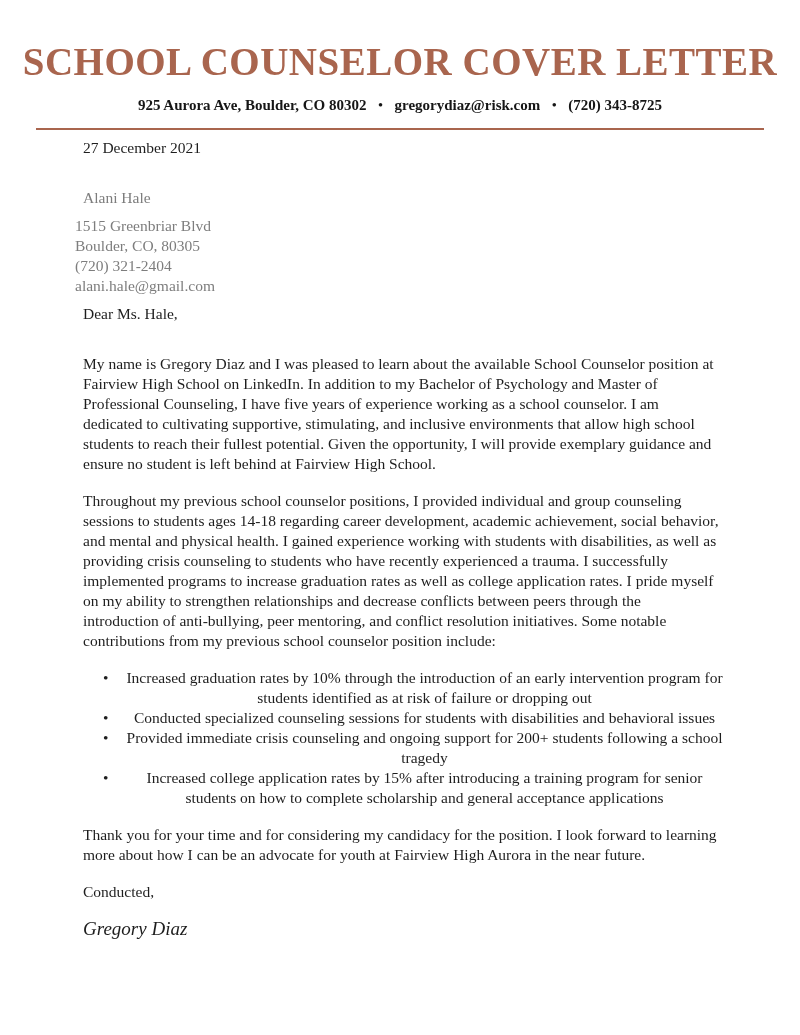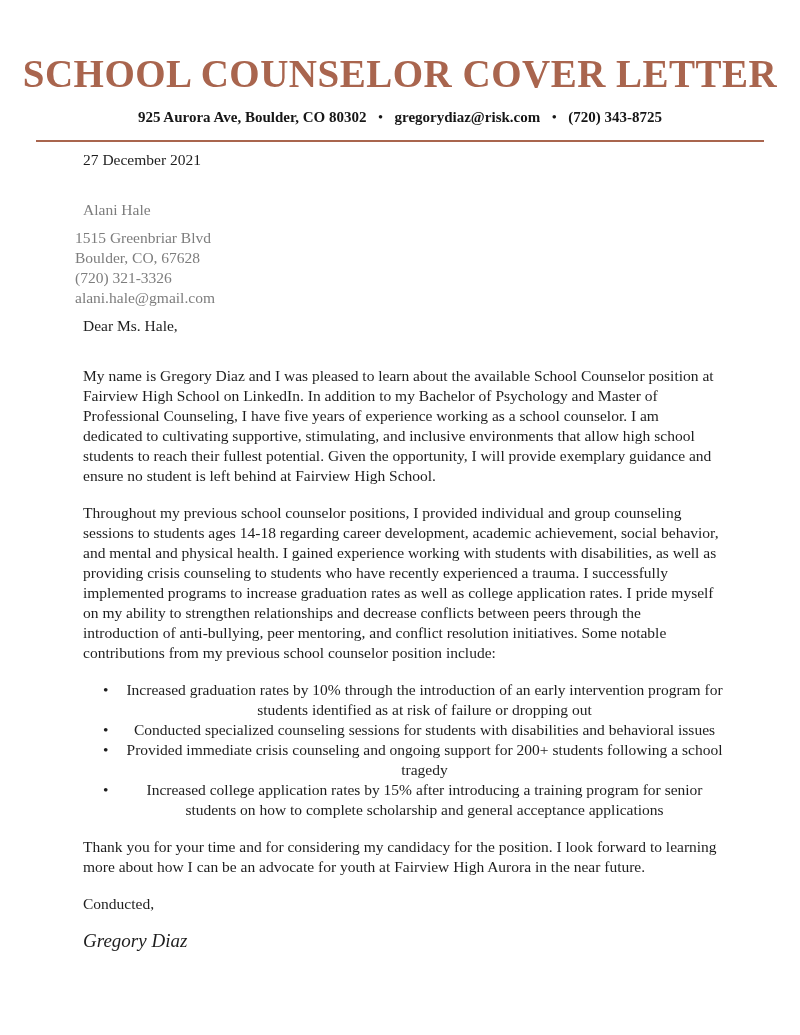--- a/index.html
+++ b/index.html
@@ -10,21 +10,21 @@
   *{box-sizing:border-box;}
   html,body{margin:0;padding:0;background:#ffffff;}
   .page{
     width:800px;
     height:1035px;
     background:#ffffff;
     font-family:"Liberation Serif","DejaVu Serif",serif;
     color:var(--ink);
     overflow:hidden;
   }
-  .letterhead{text-align:center;padding-top:52px;}
+  .letterhead{text-align:center;padding-top:40px;}
   .title{
     margin:0;
     font-size:39px;
     line-height:44px;
     font-weight:700;
     letter-spacing:0.5px;
     color:var(--accent);
   }
   .contact-line{
     margin-top:13px;
@@ -99,22 +99,22 @@
     <div class="rule"></div>
   </header>
 
   <main class="letter-body">
     <p class="date">27 December 2021</p>
 
     <div class="recipient">
       <p class="recipient-name">Alani Hale</p>
       <div class="recipient-address">
         <div>1515 Greenbriar Blvd</div>
-        <div>Boulder, CO, 67628</div>
-        <div>(720) 321-3326</div>
+        <div>Boulder, CO, 80305</div>
+        <div>(720) 321-2404</div>
         <div>alani.hale@gmail.com</div>
       </div>
     </div>
 
     <p class="salutation">Dear Ms. Hale,</p>
 
     <p class="para-first">My name is Gregory Diaz and I was pleased to learn about the available School Counselor position at Fairview High School on LinkedIn. In addition to my Bachelor of Psychology and Master of Professional Counseling, I have five years of experience working as a school counselor. I am dedicated to cultivating supportive, stimulating, and inclusive environments that allow high school students to reach their fullest potential. Given the opportunity, I will provide exemplary guidance and ensure no student is left behind at Fairview High School.</p>
     <p class="para">Throughout my previous school counselor positions, I provided individual and group counseling sessions to students ages 14-18 regarding career development, academic achievement, social behavior, and mental and physical health. I gained experience working with students with disabilities, as well as providing crisis counseling to students who have recently experienced a trauma. I successfully implemented programs to increase graduation rates as well as college application rates. I pride myself on my ability to strengthen relationships and decrease conflicts between peers through the introduction of anti-bullying, peer mentoring, and conflict resolution initiatives. Some notable contributions from my previous school counselor position include:</p>
 
     <ul class="bullets">

